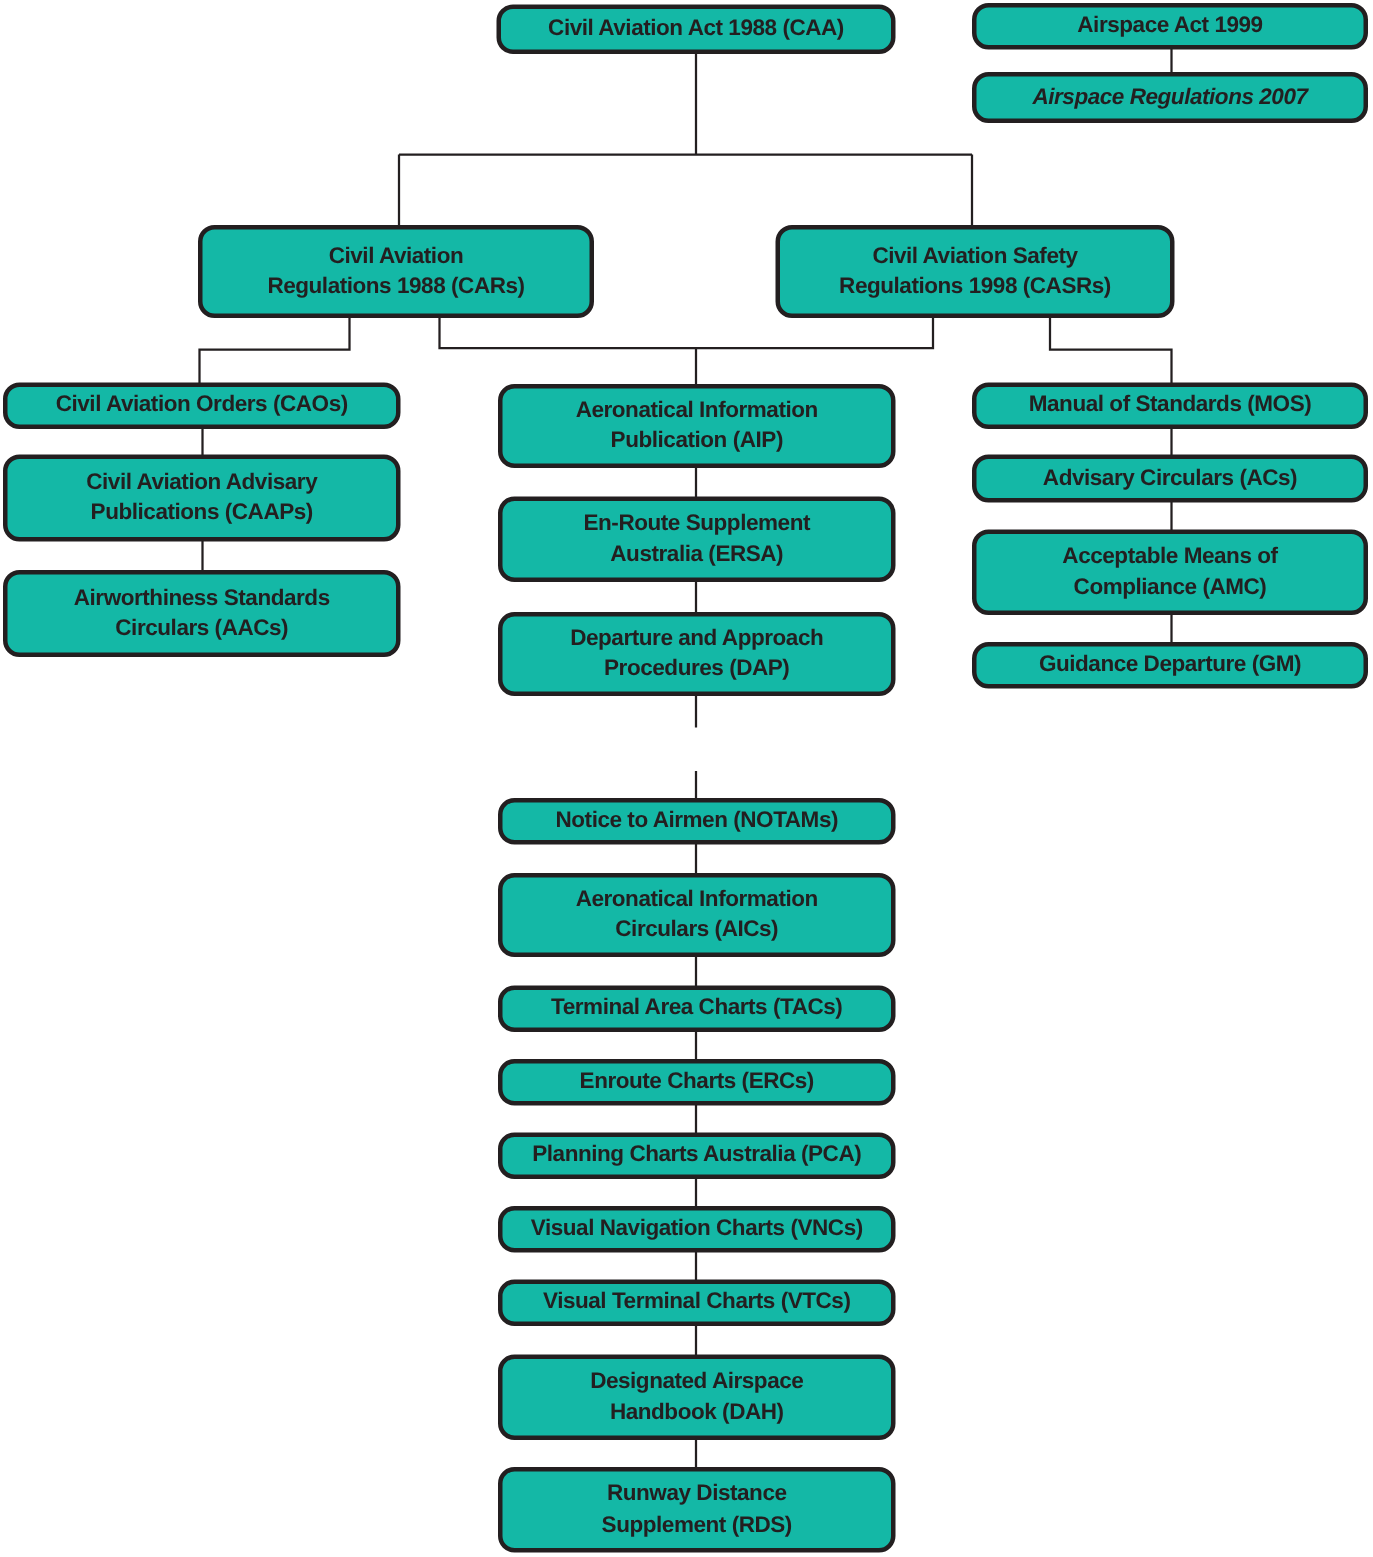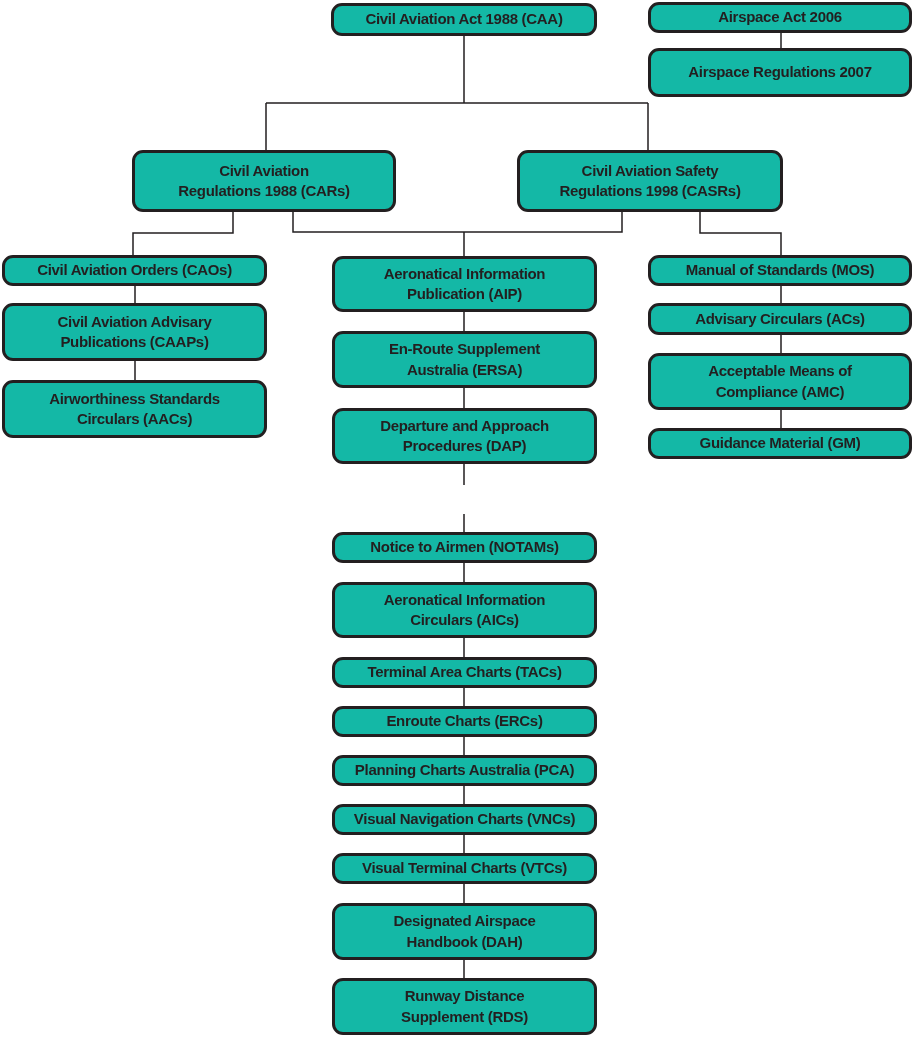--- a/index.html
+++ b/index.html
@@ -29,21 +29,21 @@
     font-size: 15px;
     font-weight: 700;
     letter-spacing: -0.3px;
     line-height: 1.35;
     white-space: pre-line;
     padding: 0 4px;
   }
   
   .b-caa   { left:331px; top:3px;   width:266px; height:33px; }
   .b-aact  { left:648px; top:2px;   width:264px; height:31px; }
-  .b-aregs { left:648px; top:48px;  width:264px; height:49px; }
+  .b-aregs { left:648px; top:48px;  width:264px; height:34px;font-style:italic; }
   .b-cars  { left:132px; top:150px; width:264px; height:62px; }
   .b-casrs { left:517px; top:150px; width:266px; height:62px; }
 
   .b-caos  { left:2px;   top:255px; width:265px; height:31px; }
   .b-caaps { left:2px;   top:303px; width:265px; height:58px; }
   .b-aacs  { left:2px;   top:380px; width:265px; height:58px; }
 
   .b-aip    { left:332px; top:256px; width:265px; height:56px; }
   .b-ersa   { left:332px; top:331px; width:265px; height:57px; }
   .b-dap    { left:332px; top:408px; width:265px; height:56px; }
@@ -75,21 +75,21 @@
     <path class="wire" d="M781 32 V49"></path>
     <path class="wire" d="M233 211 V233 H133 V256"></path>
     <path class="wire" d="M293 211 V232 H622 V211 M464 232 V257"></path>
     <path class="wire" d="M700 211 V233 H781 V256"></path>
     <path class="wire" d="M135 285 V304 M135 360 V381"></path>
     <path class="wire" d="M464 311 V332 M464 387 V409 M464 463 V485 M464 514 V533 M464 562 V583 M464 637 V658 M464 687 V707 M464 736 V756 M464 785 V805 M464 834 V854 M464 883 V904 M464 959 V979"></path>
     <path class="wire" d="M781 285 V304 M781 334 V354 M781 409 V429"></path>
   </svg>
 
   <div class="node b-caa">Civil Aviation Act 1988 (CAA)</div>
-  <div class="node b-aact">Airspace Act 2006</div>
+  <div class="node b-aact">Airspace Act 1999</div>
   <div class="node b-aregs">Airspace Regulations 2007</div>
   <div class="node b-cars">Civil Aviation
 Regulations 1988 (CARs)</div>
   <div class="node b-casrs">Civil Aviation Safety
 Regulations 1998 (CASRs)</div>
 
   <div class="node b-caos">Civil Aviation Orders (CAOs)</div>
   <div class="node b-caaps">Civil Aviation Advisary
 Publications (CAAPs)</div>
   <div class="node b-aacs">Airworthiness Standards
@@ -111,15 +111,15 @@
   <div class="node b-vtcs">Visual Terminal Charts (VTCs)</div>
   <div class="node b-dah">Designated Airspace
 Handbook (DAH)</div>
   <div class="node b-rds">Runway Distance
 Supplement (RDS)</div>
 
   <div class="node b-mos">Manual of Standards (MOS)</div>
   <div class="node b-acs">Advisary Circulars (ACs)</div>
   <div class="node b-amc">Acceptable Means of
 Compliance (AMC)</div>
-  <div class="node b-gm">Guidance Material (GM)</div>
+  <div class="node b-gm">Guidance Departure (GM)</div>
 
 </div>
 
 </body></html>

